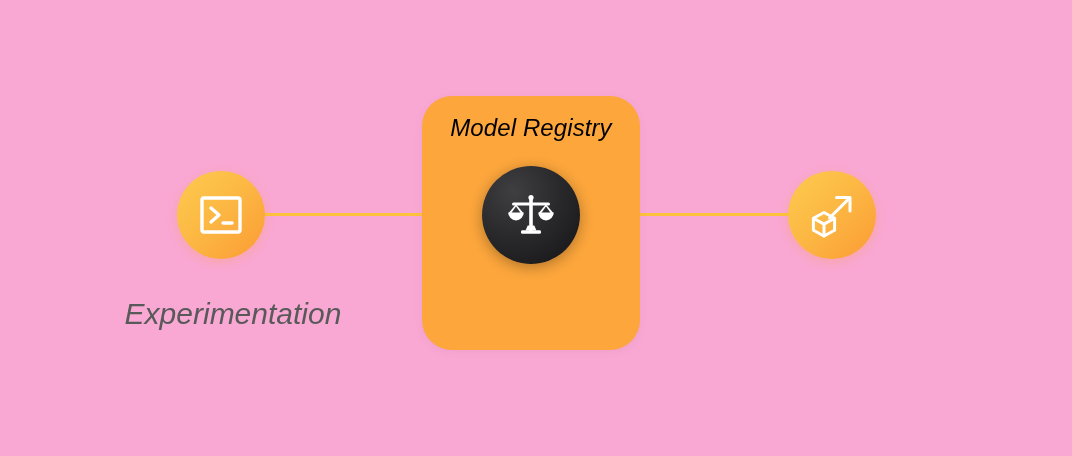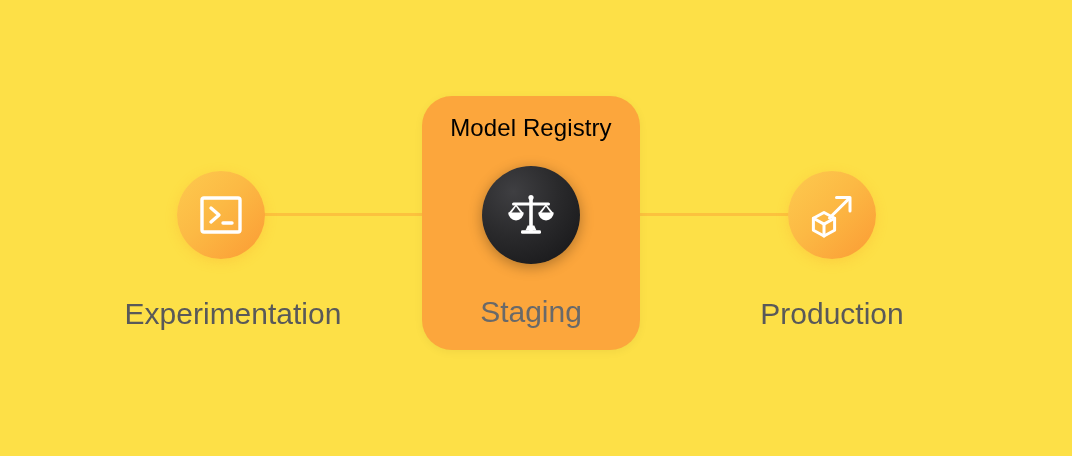--- a/index.html
+++ b/index.html
@@ -12,21 +12,22 @@
     height: 456px;
     position: relative;
     overflow: hidden;
     font-family: "Liberation Sans", sans-serif;
     -webkit-font-smoothing: antialiased;
   }
 
   #stage {
     position: absolute;
     inset: 0;
-    background: #fde047;
+    background: #f9a8d4;
+    font-style: italic;
   }
 
   
   .connector {
     position: absolute;
     height: 3px;
     background: #fcc23e;
     border-radius: 2px;
     top: 213px;
   }
@@ -108,21 +109,20 @@
 </head>
 <body>
 
 <div id="stage">
 
   <div class="connector left"></div>
   <div class="connector right"></div>
 
   <div id="staging-card">
     <div id="staging-title">Model Registry</div>
-    <div id="staging-stage-label">Staging</div>
   </div>
 
   <div class="node orange" id="node-experimentation">
     <span>
       <svg width="50" height="50" viewBox="0 0 50 50" aria-hidden="true">
         <rect x="6" y="8" width="38" height="34" rx="2" ry="2" fill="none" stroke="#ffffff" stroke-width="3.4"></rect>
         <polyline points="15,18 23,25 15,32" fill="none" stroke="#ffffff" stroke-width="3.4" stroke-linecap="round" stroke-linejoin="round"></polyline>
         <line x1="27" y1="33" x2="36" y2="33" stroke="#ffffff" stroke-width="3.4" stroke-linecap="round"></line>
       </svg>
     </span>
@@ -162,15 +162,14 @@
           <path d="M18 35.1 L18 47"></path>
 
           <line x1="23.5" y1="29" x2="43" y2="9.6"></line>
           <polyline points="30.5,8.6 44,8.6 44,22"></polyline>
         </g>
       </svg>
     </span>
   </div>
 
   <div class="stage-label" id="label-experimentation">Experimentation</div>
-  <div class="stage-label" id="label-production">Production</div>
 
 </div>
 
 </body></html>

